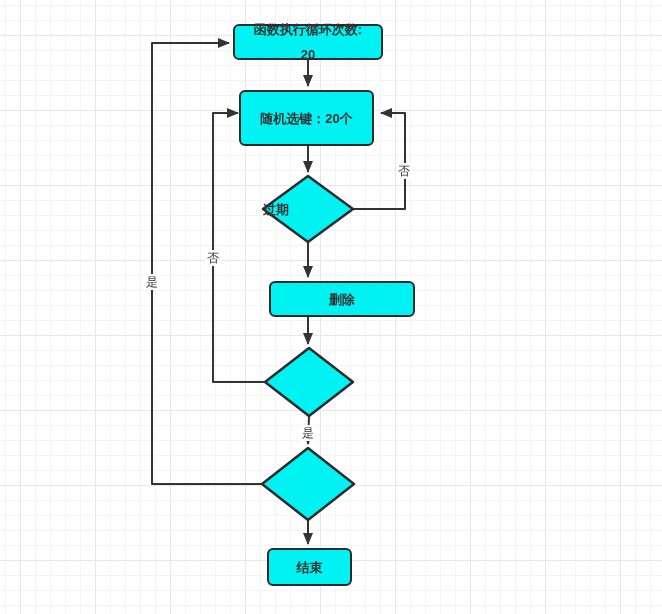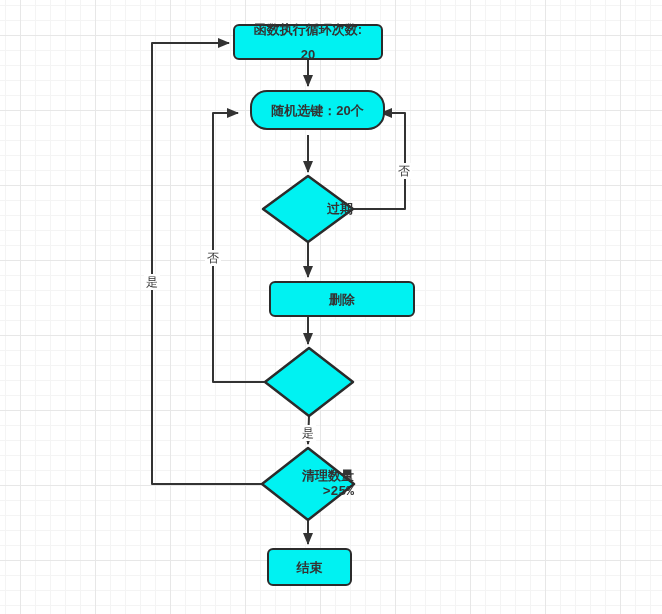--- a/index.html
+++ b/index.html
@@ -23,24 +23,23 @@
   polygon.diamond{fill:var(--node-fill);stroke:var(--node-border);stroke-width:2.5;stroke-linejoin:round;}
   .rect-node{
     position:absolute;box-sizing:border-box;
     background:var(--node-fill);
     border:2px solid var(--node-border);
     border-radius:6px;
     display:flex;flex-direction:column;align-items:center;justify-content:center;
     font-size:13px;font-weight:bold;color:#333;line-height:15px;text-align:center;gap:10px;
   }
   .diamond-label{
-    position:absolute;display:flex;flex-direction:column;align-items:flex-end;justify-content:center;
+    position:absolute;display:flex;flex-direction:column;align-items:flex-start;justify-content:center;
     font-size:13px;font-weight:bold;color:#333;line-height:15px;text-align:center;
     pointer-events:none;
-    font-family:Liberation Mono, monospace;
   }
   .edge-label{
     position:absolute;background:#ffffff;color:#333;
     font-size:12px;line-height:14px;padding:1px 2px;text-align:center;
   }
 </style>
 </head>
 <body>
 
 <div class="canvas">
@@ -68,38 +67,34 @@
     <polygon class="diamond" points="308,176 353,209 308,242 263,209"></polygon>
     <polygon class="diamond" points="309,348 353,382 309,416 265,382"></polygon>
     <polygon class="diamond" points="308,448 354,484 308,520 262,484"></polygon>
   </svg>
 
   <div class="rect-node" style="left:233px;top:24px;width:150px;height:36px;">
     <span>函数执行循环次数:</span>
     <span>20</span>
   </div>
 
-  <div class="rect-node" style="left:250px;top:90px;width:135px;height:40px;border-radius:17px;">
+  <div class="rect-node" style="left:239px;top:90px;width:135px;height:56px;">
     <span>随机选键：20个</span>
   </div>
 
   <div class="rect-node" style="left:237px;top:281px;width:146px;height:36px;margin-left:32px;">
     <span>删除</span>
   </div>
 
   <div class="rect-node" style="left:267px;top:548px;width:85px;height:38px;text-align:right;">
     <span>结束</span>
   </div>
 
   <div class="diamond-label" style="left:263px;top:176px;width:90px;height:66px;">
     <span>过期</span>
   </div>
-  <div class="diamond-label" style="left:262px;top:448px;width:92px;height:72px;">
-    <span>清理数量</span>
-    <span>&gt;25%</span>
-  </div>
 
   <div class="edge-label" style="left:396px;top:163px;">否</div>
   <div class="edge-label" style="left:205px;top:250px;">否</div>
   <div class="edge-label" style="left:144px;top:274px;">是</div>
   <div class="edge-label" style="left:300px;top:425px;">是</div>
 
 </div>
 
 </body></html>

